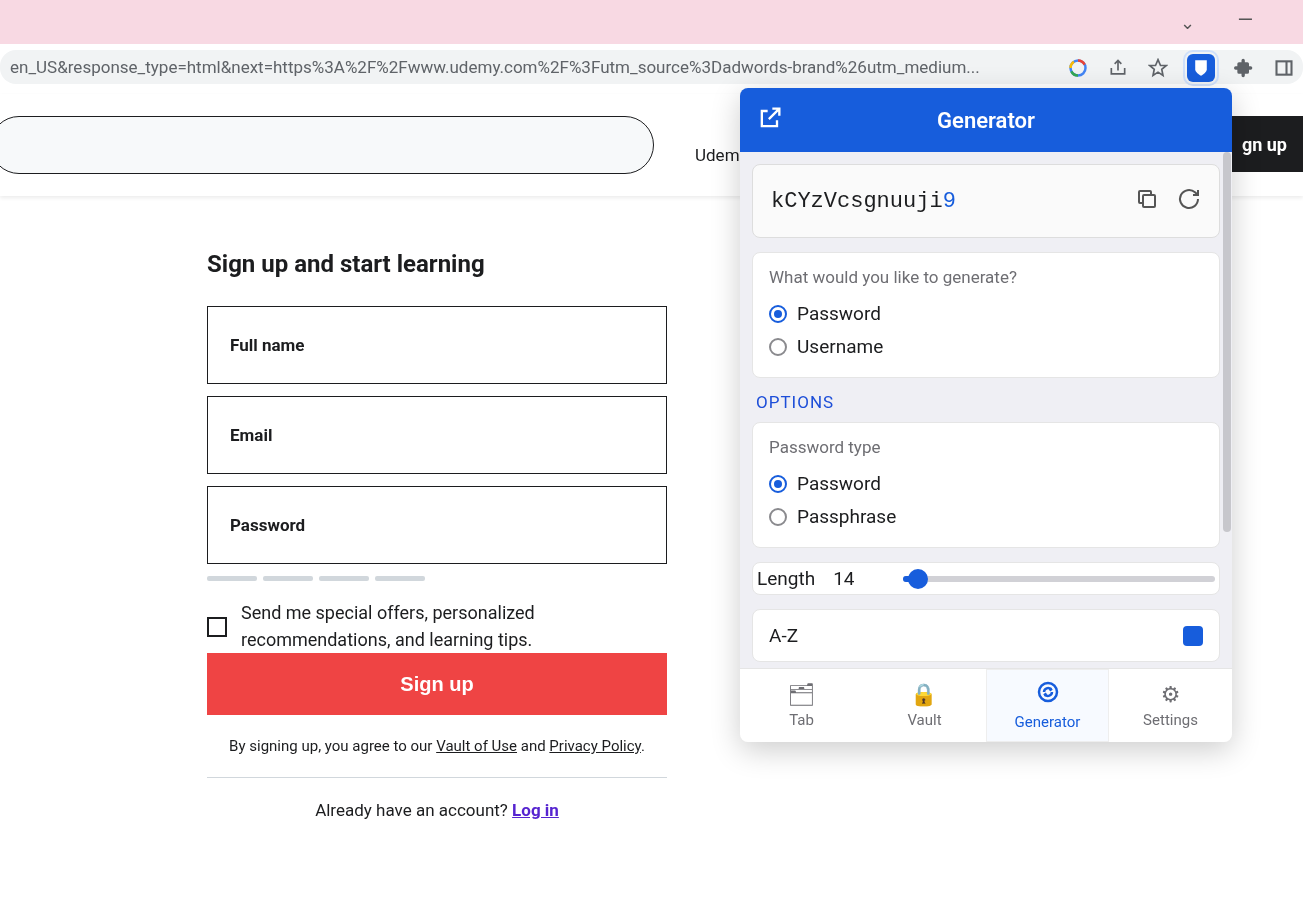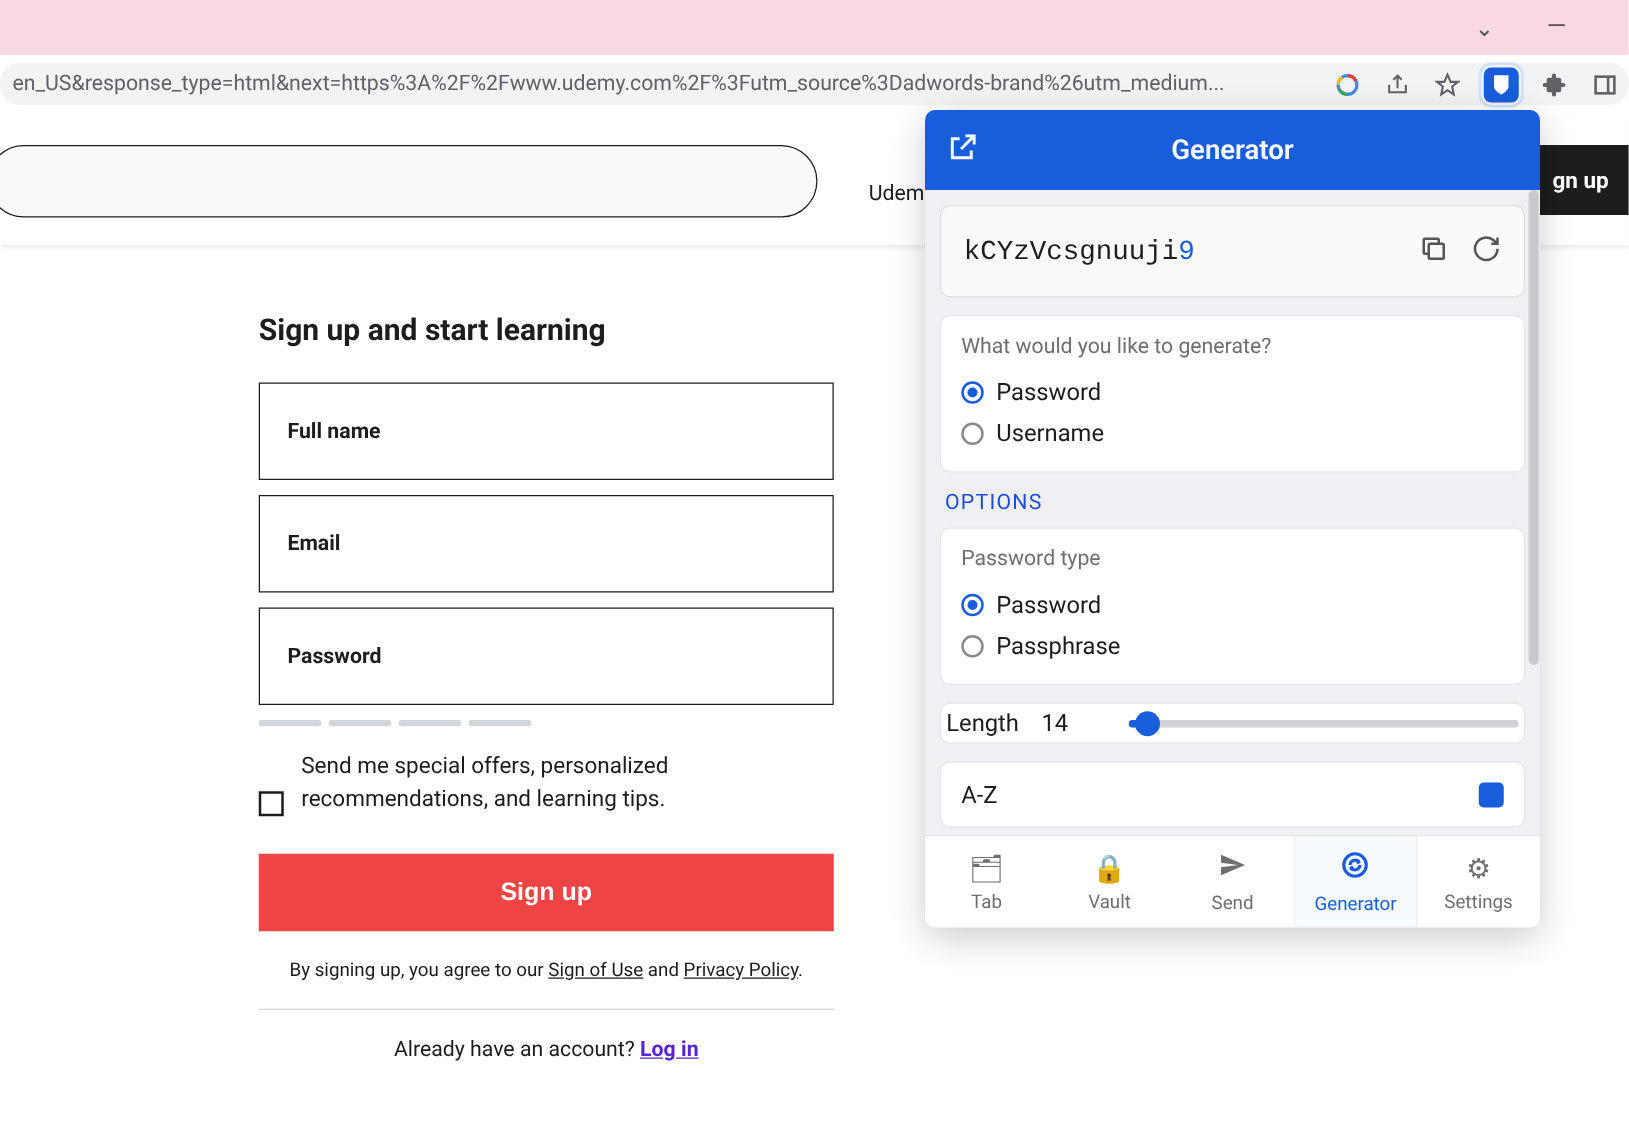--- a/index.html
+++ b/index.html
@@ -16,21 +16,21 @@
 .page-header { position: absolute; top: 94px; left: 0; right: 0; height: 102px; background: #fff; box-shadow: 0 2px 4px rgba(0,0,0,0.08); }
 .search-pill { position: absolute; top: 116px; left: -10px; width: 664px; height: 58px; border: 1px solid #1c1d1f; border-radius: 30px; background: #f7f9fa; display: flex; align-items: center; padding-left: 20px; color: #6a6f73; font-size: 17px; }
 .udem-text { position: absolute; top: 145px; left: 695px; font-size: 17px; color: #1c1d1f; }
 .signup-pill-dark { position: absolute; top: 116px; right: 0; height: 56px; background: #1c1d1f; color: #fff; display: flex; align-items: center; padding: 0 16px; font-size: 18px; font-weight: 700; }
 
 .signup-section { position: absolute; top: 250px; left: 207px; width: 460px; }
 .signup-title { font-size: 24px; font-weight: 700; color: #1c1d1f; margin-bottom: 28px; }
 .field { width: 100%; height: 78px; border: 1px solid #1c1d1f; margin-bottom: 12px; display: flex; align-items: center; padding: 6px 22px; font-size: 17px; font-weight: 700; color: #1c1d1f; }
 .strength { display: flex; gap: 6px; margin-top: 6px; margin-bottom: 18px; }
 .strength-seg { width: 50px; height: 5px; background: #d1d7dc; border-radius: 2px; }
-.checkbox-row { display: flex; align-items: flex-end; gap: 14px; margin-bottom: 30px; }
+.checkbox-row { display: flex; align-items: center; gap: 14px; }
 .checkbox { width: 20px; height: 20px; border: 2px solid #1c1d1f; flex-shrink: 0; margin-top: 2px; }
 .checkbox-label { font-size: 18px; line-height: 1.5; color: #1c1d1f; }
 .signup-btn { width: 100%; height: 62px; background: #ef4444; color: #fff; font-size: 20px; font-weight: 700; display: flex; align-items: center; justify-content: center; border: none; margin-bottom: 22px; }
 .terms { text-align: center; font-size: 15px; color: #1c1d1f; padding-bottom: 22px; border-bottom: 1px solid #d1d7dc; }
 .terms a { color: #1c1d1f; text-decoration: underline; }
 .login-row { text-align: center; font-size: 17px; color: #1c1d1f; margin-top: 22px; }
 .login-row a { color: #5624d0; font-weight: 700; text-decoration: underline; }
 
 .popup { position: absolute; top: 88px; left: 740px; width: 492px; height: 654px; background: #f0f0f0; border-radius: 8px; box-shadow: 0 8px 30px rgba(0,0,0,0.2); overflow: hidden; display: flex; flex-direction: column; }
 .popup-header { height: 64px; background: #175ddc; display: flex; align-items: center; justify-content: center; position: relative; color: #fff; font-size: 22px; font-weight: 600; flex-shrink: 0; }
@@ -141,21 +141,21 @@
       <div class="strength-seg"></div>
   </div>
   <div class="checkbox-row">
     <div class="checkbox"></div>
     <div class="checkbox-label">Send me special offers, personalized recommendations, and learning tips.</div>
   </div>
   <button class="signup-btn">
       <span>Sign up</span>
     </button>
   <div class="terms">
-    <span>By signing up, you agree to our </span><a>Sign of Use</a><span> and </span><a>Privacy Policy</a><span>.</span>
+    <span>By signing up, you agree to our </span><a>Vault of Use</a><span> and </span><a>Privacy Policy</a><span>.</span>
   </div>
   <div class="login-row">
     <span>Already have an account? </span><a>Log in</a>
   </div>
 </div>
 
 <div class="popup">
   <div class="popup-header">
     <span class="popout-icon"><svg width="28" height="28" viewBox="0 0 24 24" fill="none" stroke="#fff" stroke-width="2">
           <path d="M14 4h6v6M20 4l-9 9M18 14v5H5V6h5"></path>
@@ -216,26 +216,20 @@
     </div>
   <div class="popup-nav">
     <div class="nav-item">
         <span class="nav-icon">🗂</span>
         <span>Tab</span>
       </div>
     <div class="nav-item">
         <span class="nav-icon">🔒</span>
         <span>Vault</span>
       </div>
-    <div class="nav-item">
-        <span class="nav-icon"><svg width="22" height="22" viewBox="0 0 24 24" fill="#6e6e73">
-            <path d="M2 21l21-9L2 3v7l15 2-15 2z"></path>
-          </svg></span>
-        <span>Send</span>
-      </div>
     <div class="nav-item active">
         <span class="nav-icon"><svg width="24" height="24" viewBox="0 0 24 24" fill="none" stroke="#175ddc" stroke-width="2.5">
             <circle cx="12" cy="12" r="9"></circle>
             <path d="M8 12a4 4 0 0 1 7-2.5M16 12a4 4 0 0 1-7 2.5" fill="none"></path>
             <path d="M14 8l1 1.5-1.5 1M10 16l-1-1.5 1.5-1"></path>
           </svg></span>
         <span>Generator</span>
       </div>
     <div class="nav-item">
         <span class="nav-icon">⚙</span>

